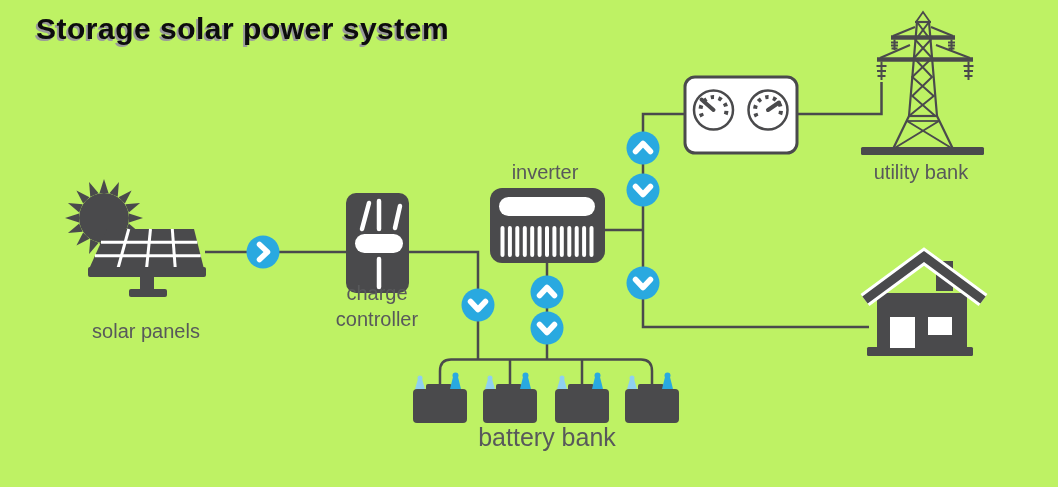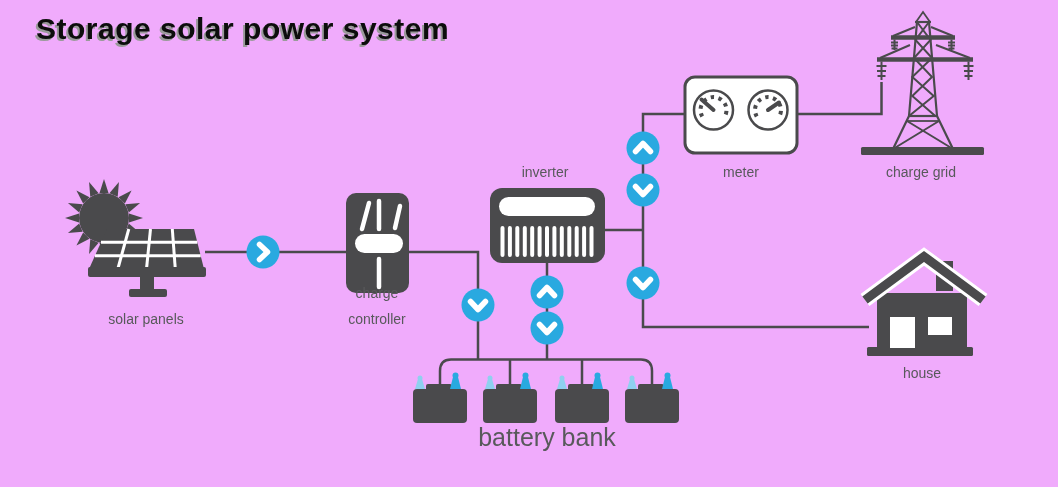--- a/index.html
+++ b/index.html
@@ -1,25 +1,25 @@
 <!DOCTYPE html>
 <html><head>
 <meta charset="utf-8">
 <style>
   html,body{margin:0;padding:0;background:#fff;}
   .canvas{
-    position:relative;width:1058px;height:487px;background:#f0abfc;
+    position:relative;width:1058px;height:487px;background:#bef264;
     font-family:"Liberation Sans",sans-serif;overflow:hidden;
   }
   .title{
     position:absolute;left:36px;top:12px;font-size:30px;font-weight:bold;
     color:#0d0d0d;text-shadow:-2px 2px 0 #9a9a9a;letter-spacing:0.5px;
   }
   .label{
-    position:absolute;color:#58595b;font-size:14px;line-height:26px;
+    position:absolute;color:#58595b;font-size:20px;line-height:26px;
     text-align:center;
   }
   .label.big{font-size:25px;}
   .diagram-svg{position:absolute;left:0;top:0;}
 </style>
 </head>
 <body>
 
 <div class="canvas">
 
@@ -227,27 +227,25 @@
         <circle cx="643" cy="190" r="16.5" fill="#29A9E0"></circle>
         <polyline points="635.5,186.5 643,194.5 650.5,186.5" fill="none" stroke="#FFFFFF" stroke-width="5.5" stroke-linecap="round" stroke-linejoin="round"></polyline>
       </g>
       <g>
         <circle cx="643" cy="283" r="16.5" fill="#29A9E0"></circle>
         <polyline points="635.5,279.5 643,287.5 650.5,279.5" fill="none" stroke="#FFFFFF" stroke-width="5.5" stroke-linecap="round" stroke-linejoin="round"></polyline>
       </g>
     </g>
   </svg>
 
-  <div class="label" style="left:46px;top:306px;width:200px;">solar panels</div>
+  <div class="label" style="left:46px;top:318px;width:200px;">solar panels</div>
 
   <div class="label" style="left:327px;top:280px;width:100px;">charge controller</div>
 
   <div class="label" style="left:485px;top:159px;width:120px;">inverter</div>
 
-  <div class="label" style="left:681px;top:159px;width:120px;">meter</div>
-
-  <div class="label" style="left:846px;top:159px;width:150px;">charge grid</div>
-
-  <div class="label" style="left:847px;top:360px;width:150px;">house</div>
+
+  <div class="label" style="left:846px;top:159px;width:150px;">utility bank</div>
+
 
   <div class="label big" style="left:447px;top:424px;width:200px;">battery bank</div>
 
 </div>
 
 </body></html>

